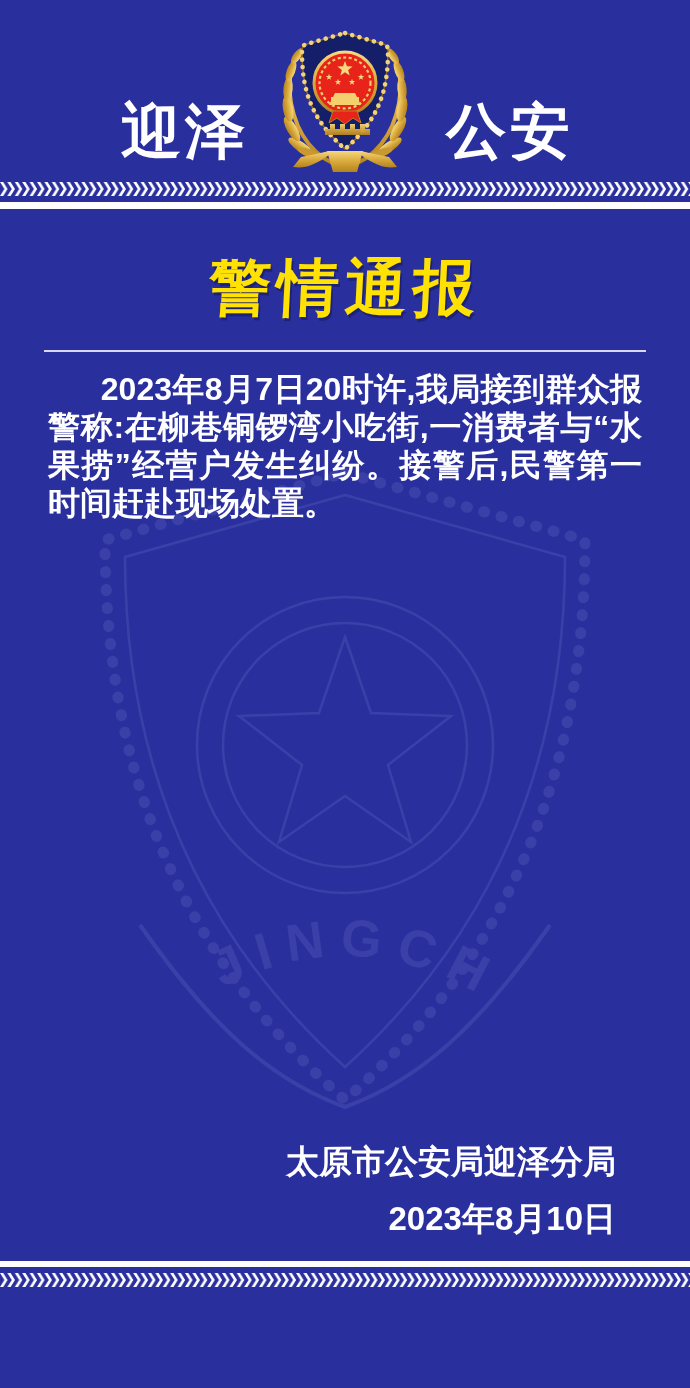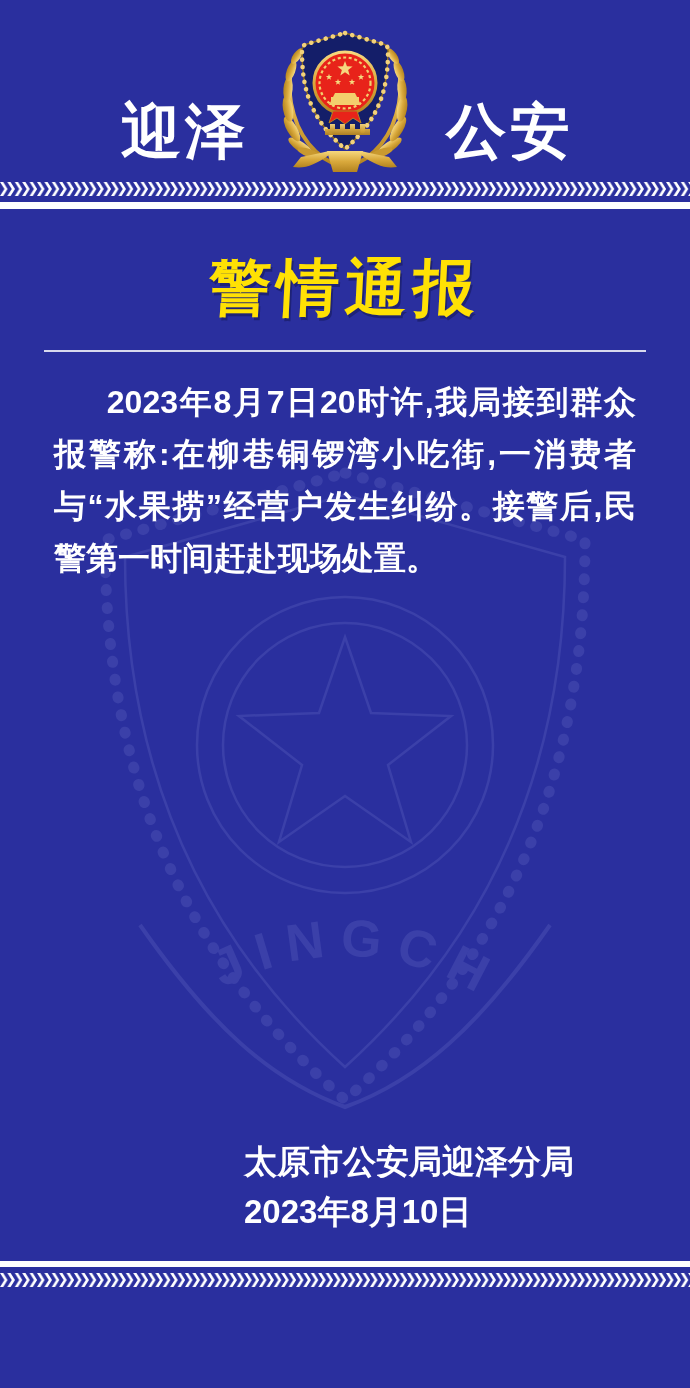--- a/index.html
+++ b/index.html
@@ -32,30 +32,30 @@
     transform:skewX(-3deg);
     text-shadow:2px 3px 0 rgba(15,20,70,.45);
   }
   .title-divider{
     position:absolute;top:350px;left:44px;width:602px;height:2px;
     background:rgba(255,255,255,.82);
   }
   
   .body-text{position:absolute;top:366px;left:44px;width:602px;}
   .body-text p{
-    margin:10px;font-size:32px;line-height:52px;font-weight:700;
+    margin:4px;font-size:32px;line-height:38px;font-weight:700;
     text-align:justify;text-indent:1.65em;color:#ffffff;
     letter-spacing:0;
   }
   
   .signature{
-    position:absolute;top:1142px;left:244px;width:372px;text-align:left;
+    position:absolute;top:1142px;left:244px;width:372px;text-align:right;
     font-size:33px;font-weight:700;line-height:40px;color:#ffffff;
   }
-  .signature .sig-date{margin-top:10px;}
+  .signature .sig-date{margin-top:17px;}
 </style>
 </head>
 <body>
 
 <div class="poster">
 
   <div class="hdr-title hdr-right">公安</div>
   <div class="hdr-title hdr-left">迎泽</div>
 
   <svg class="badge" viewBox="0 0 132 148" aria-hidden="true">

